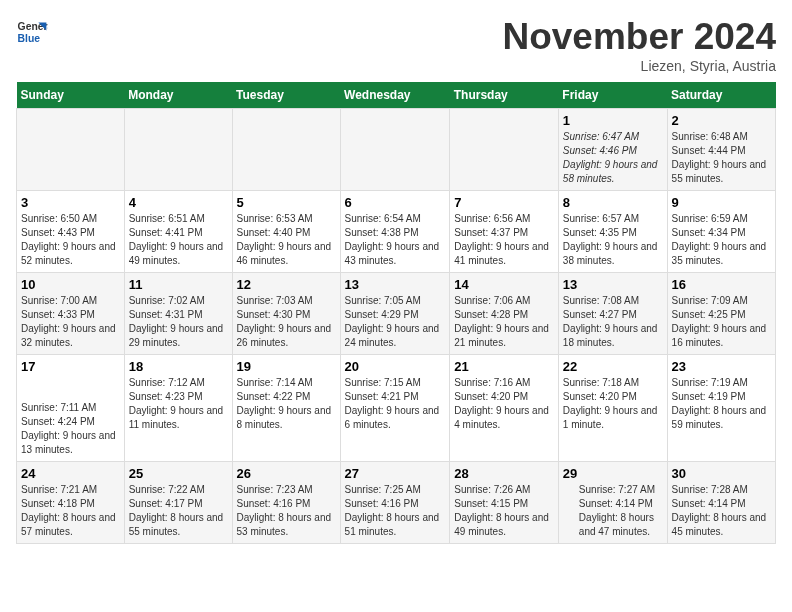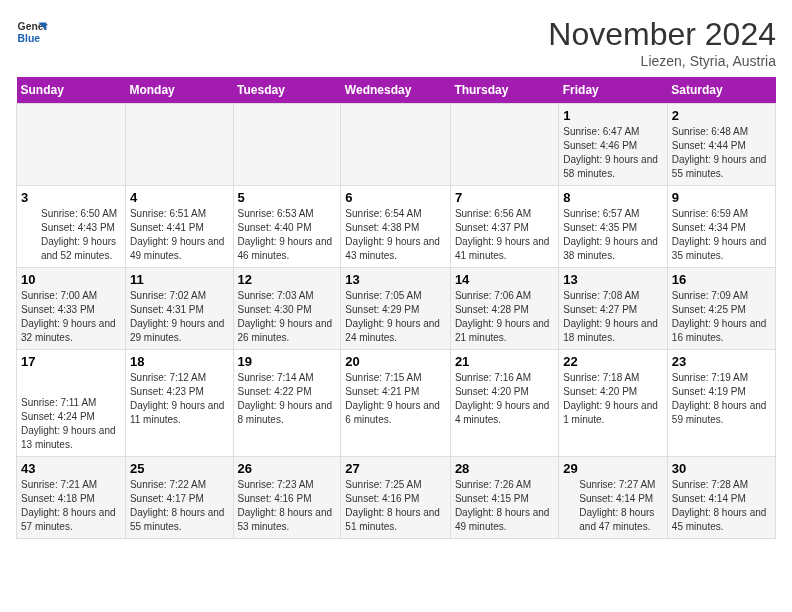--- a/index.html
+++ b/index.html
@@ -22,35 +22,35 @@
       gap: 4px;
     }
     .logo-icon {
       width: 32px;
       height: 32px;
     }
     .title-block {
       text-align: right;
     }
     .month-title {
-      font-size: 32px;
-      font-weight: normal;
+      font-size: 37px;
+      font-weight: bold;
       color: #333;
     }
     .subtitle {
       font-size: 14px;
       color: #555;
     }
     table {
       width: 100%;
       border-collapse: collapse;
       font-size: 11px;
     }
     thead tr {
-      background-color: #a21caf;
+      background-color: #15803d;
       color: #fff;
     }
     thead th {
       padding: 6px 4px;
       text-align: left;
       font-weight: bold;
       font-size: 12px;
     }
     tbody tr {
       vertical-align: top;
@@ -113,35 +113,35 @@
   </thead>
   <tbody id="calendar-body">
   <tr>
         <td class="empty-cell"></td>
         <td class="empty-cell"></td>
         <td class="empty-cell"></td>
         <td class="empty-cell"></td>
         <td class="empty-cell"></td>
         <td>
           <span class="day-num">1</span>
-          <div class="day-info" style="white-space: pre-line;">Sunrise: 6:47 AM
+          <div class="day-info" style="white-space: pre-line; font-style: italic;">Sunrise: 6:47 AM
 Sunset: 4:46 PM
 Daylight: 9 hours and 58 minutes.</div>
         </td>
         <td>
           <span class="day-num">2</span>
           <div class="day-info" style="white-space: pre-line;">Sunrise: 6:48 AM
 Sunset: 4:44 PM
 Daylight: 9 hours and 55 minutes.</div>
         </td>
       </tr>
       <tr>
         <td>
           <span class="day-num">3</span>
-          <div class="day-info" style="white-space: pre-line; margin-left: 20px;">Sunrise: 6:50 AM
+          <div class="day-info" style="white-space: pre-line;">Sunrise: 6:50 AM
 Sunset: 4:43 PM
 Daylight: 9 hours and 52 minutes.</div>
         </td>
         <td>
           <span class="day-num">4</span>
           <div class="day-info" style="white-space: pre-line;">Sunrise: 6:51 AM
 Sunset: 4:41 PM
 Daylight: 9 hours and 49 minutes.</div>
         </td>
         <td>
@@ -258,21 +258,21 @@
         </td>
         <td>
           <span class="day-num">23</span>
           <div class="day-info" style="white-space: pre-line;">Sunrise: 7:19 AM
 Sunset: 4:19 PM
 Daylight: 8 hours and 59 minutes.</div>
         </td>
       </tr>
       <tr>
         <td>
-          <span class="day-num">43</span>
+          <span class="day-num">24</span>
           <div class="day-info" style="white-space: pre-line;">Sunrise: 7:21 AM
 Sunset: 4:18 PM
 Daylight: 8 hours and 57 minutes.</div>
         </td>
         <td>
           <span class="day-num">25</span>
           <div class="day-info" style="white-space: pre-line;">Sunrise: 7:22 AM
 Sunset: 4:17 PM
 Daylight: 8 hours and 55 minutes.</div>
         </td>

